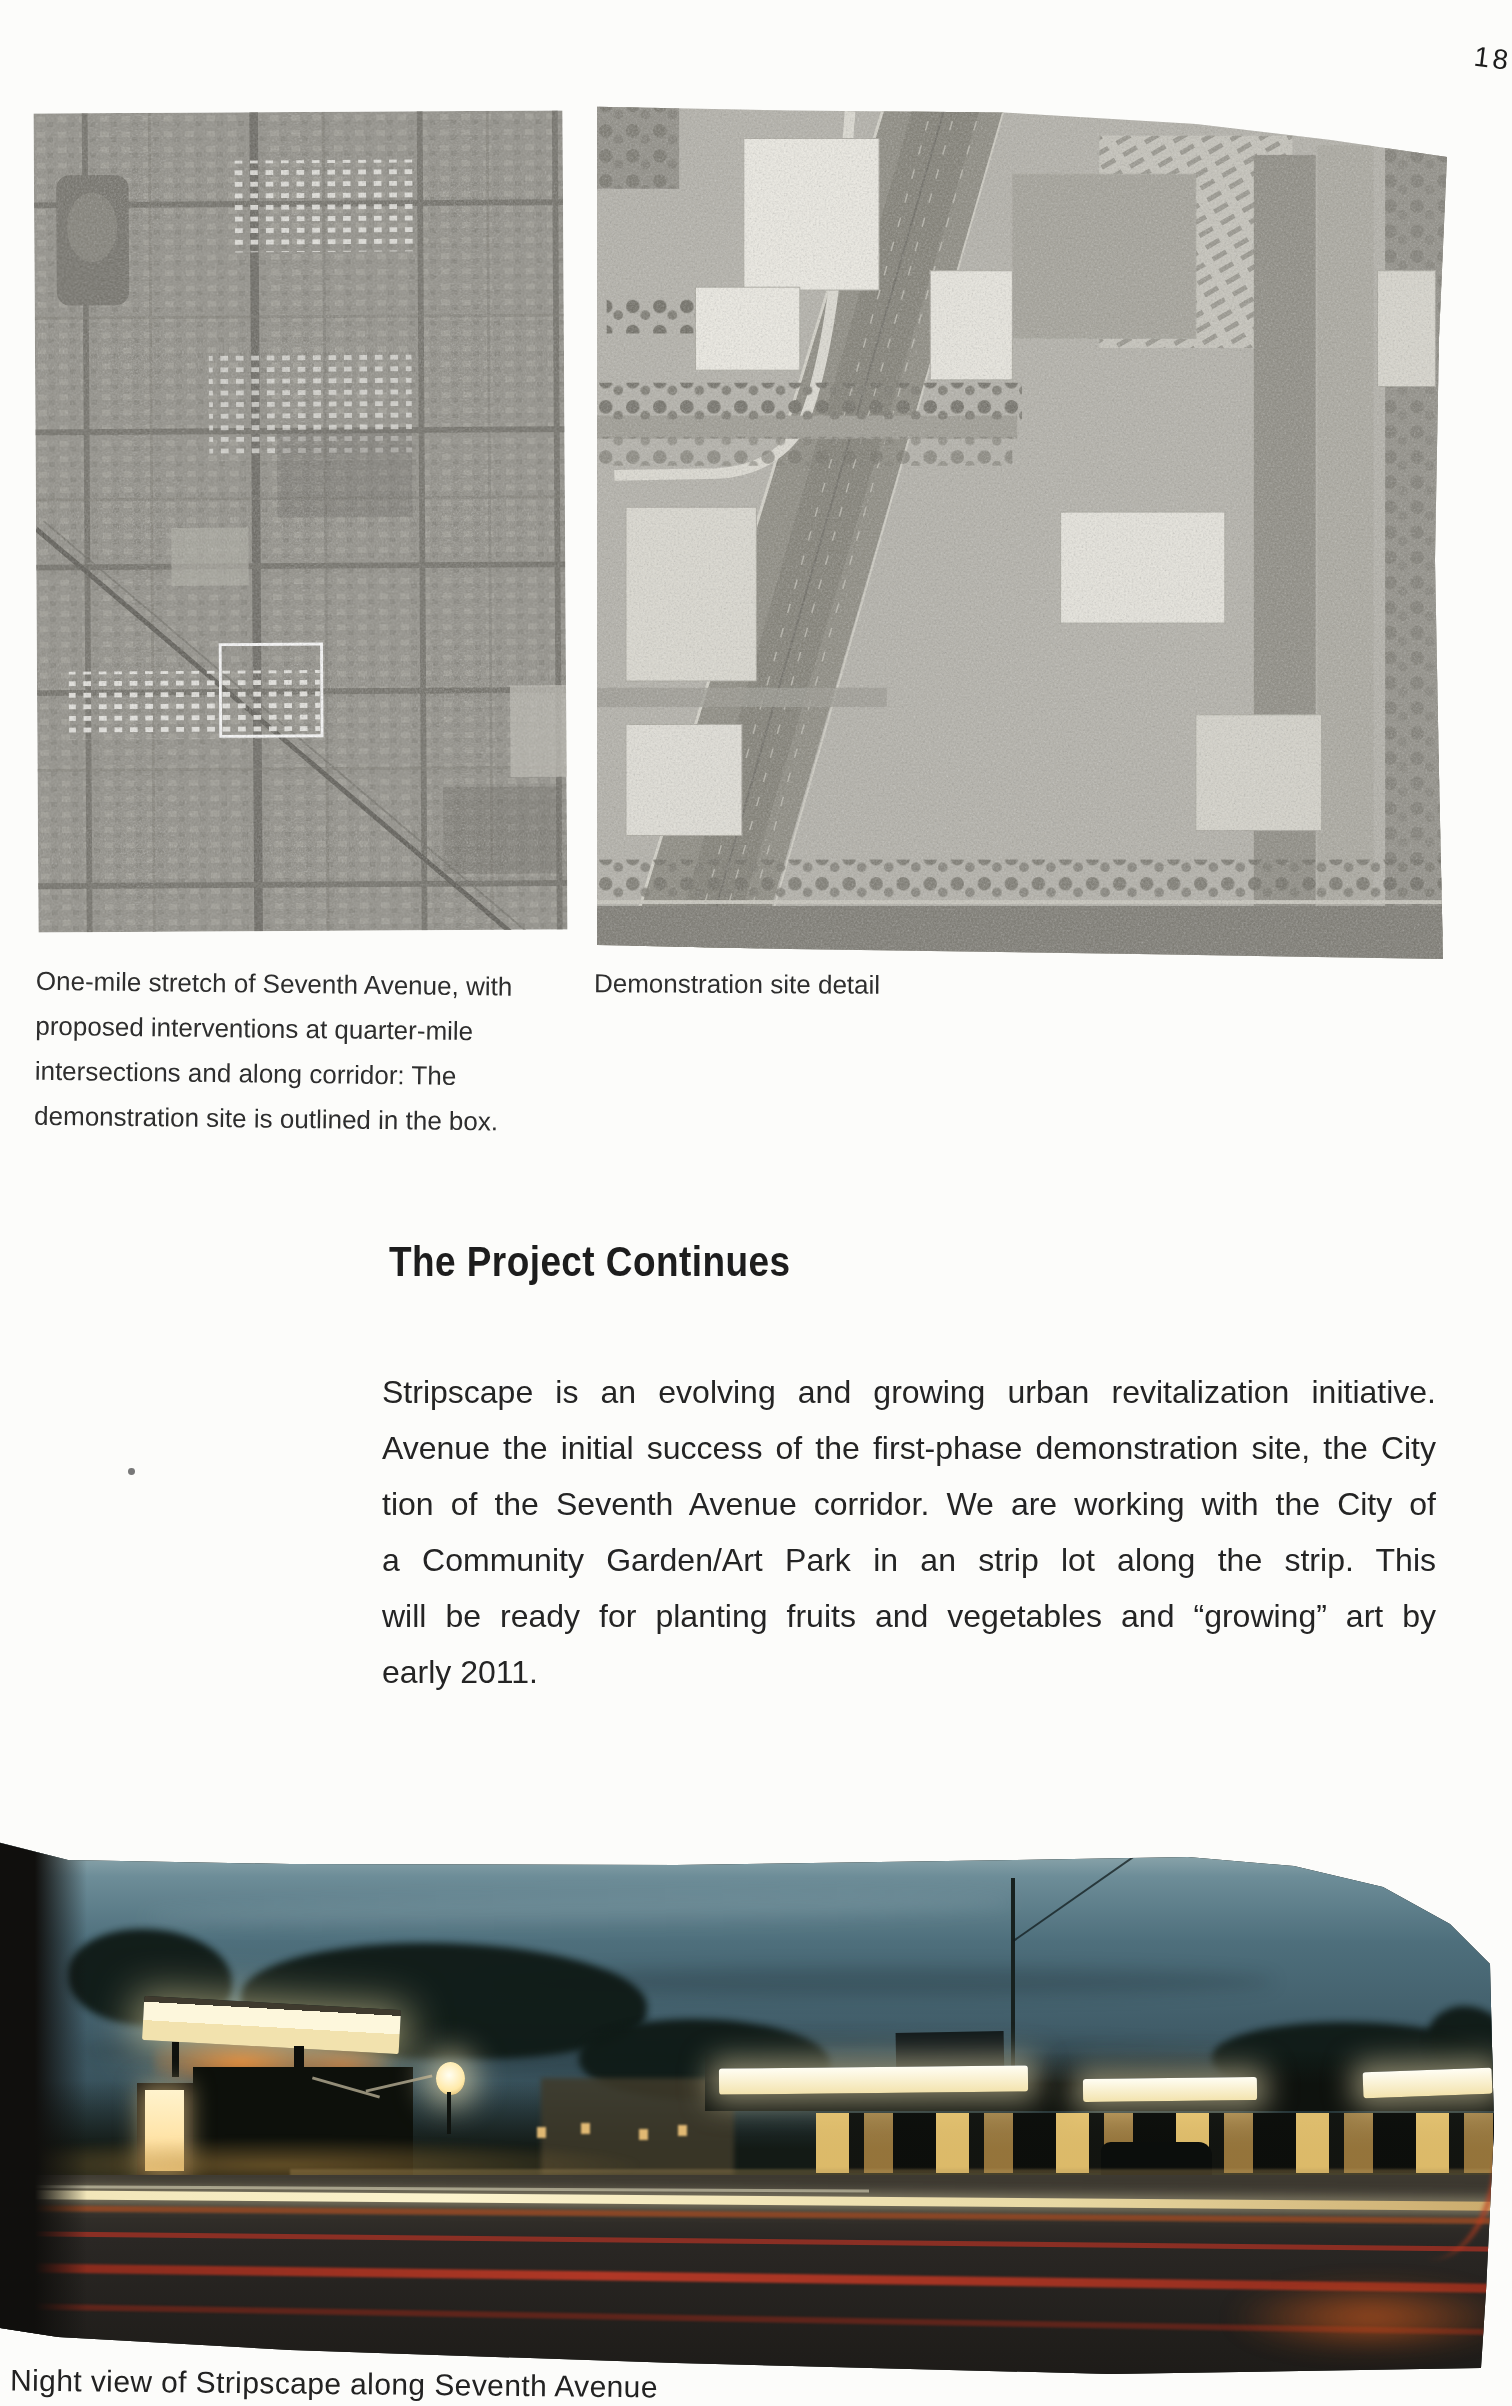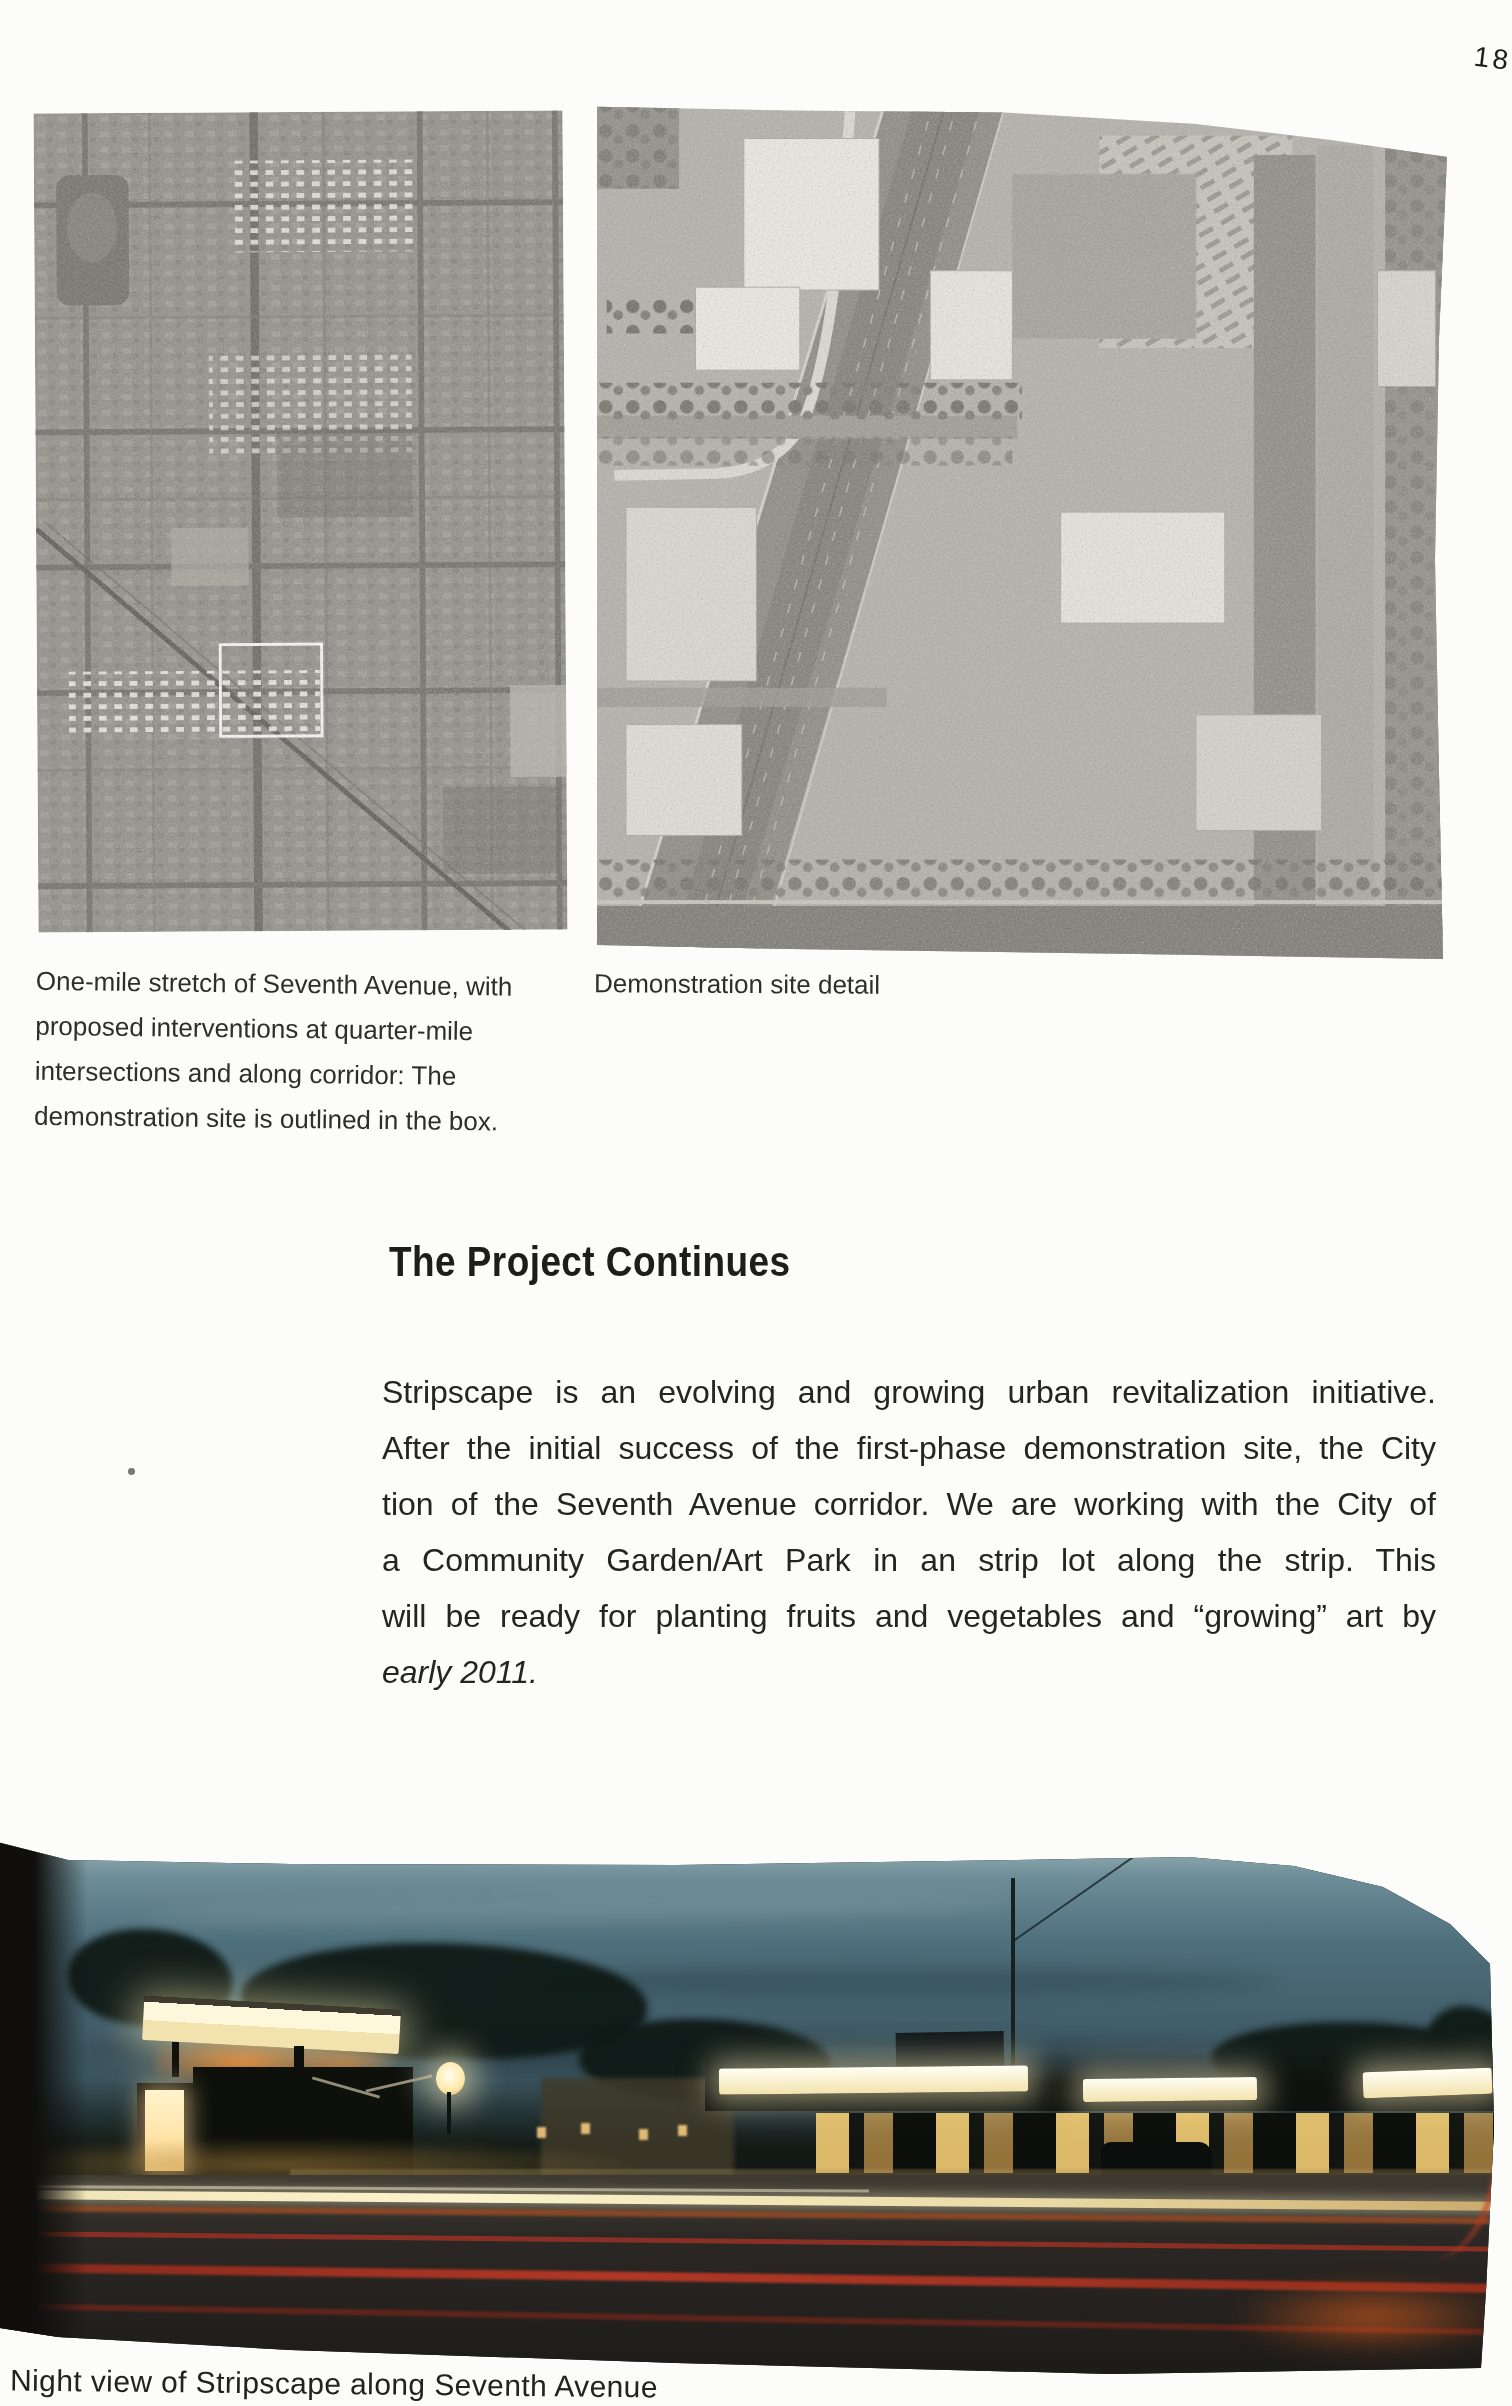--- a/index.html
+++ b/index.html
@@ -22,21 +22,21 @@
   
   #cap-left{left:35px;top:962px;width:529px;transform:rotate(0.7deg);}
   .cap-line{font-size:26px;line-height:45px;color:#2e2e2e;}
   #cap-right{left:594px;top:969px;font-size:26px;color:#2e2e2e;transform:rotate(0.3deg);}
 
   
   #heading{left:389px;top:1238px;margin:0;font-size:42px;font-weight:700;color:#1d1d1d;
            letter-spacing:0.5px;transform:scaleX(.88);transform-origin:left top;white-space:nowrap;}
   #body{left:382px;top:1364px;width:1054px;}
   .body-line{font-size:32px;line-height:56px;color:#242424;text-align:justify;text-align-last:justify;}
-  .body-line:last-child{text-align:left;text-align-last:left;font-style:italic;}
+  .body-line:last-child{text-align:left;text-align-last:left;}
   .speck{left:128px;top:1468px;width:6.8px;height:6.8px;border-radius:50%;background:#787878;filter:blur(0.5px);}
 
   
   #night{left:0;top:1837px;width:1512px;height:544px;background:#10140f;
     clip-path:polygon(0px 5.8px,68px 23px,290px 27px,676px 28px,1014px 23px,1188px 20px,
       1294px 29px,1383px 50px,1450px 87px,1490px 127px,1494px 290px,1486px 454px,1481px 531px,
       1110px 537px,676px 526px,290px 513px,58px 500px,0px 491px);}
   #np-sky{left:0;top:0;width:1512px;height:328px;
     background:linear-gradient(180deg,#a3b8ba 0%,#6d8d98 12%,#4e6f7c 32%,#415d69 58%,#37505a 80%,#2c4049 100%);}
   .cloud{filter:blur(8.7px);border-radius:50%;}
@@ -258,21 +258,21 @@
       <div class="cap-line">One-mile stretch of Seventh Avenue, with</div>
       <div class="cap-line">proposed interventions at quarter-mile</div>
       <div class="cap-line">intersections and along corridor: The</div>
       <div class="cap-line">demonstration site is outlined in the box.</div>
     </div>
   <div class="abs" id="cap-right">Demonstration site detail</div>
 
   <h2 class="abs" id="heading">The Project Continues</h2>
   <div class="abs" id="body">
       <div class="body-line">Stripscape is an evolving and growing urban revitalization initiative.</div>
-      <div class="body-line">After the initial success of the first-phase demonstration site, the City</div>
+      <div class="body-line">Avenue the initial success of the first-phase demonstration site, the City</div>
       <div class="body-line">tion of the Seventh Avenue corridor. We are working with the City of</div>
       <div class="body-line">a Community Garden/Art Park in an strip lot along the strip. This</div>
       <div class="body-line">will be ready for planting fruits and vegetables and “growing” art by</div>
       <div class="body-line">early 2011.</div>
     </div>
   <div class="abs speck"></div>
 
   <div class="abs" id="night">
     <div class="abs" id="np-sky"></div>
     <div class="abs cloud" id="cl1"></div>

